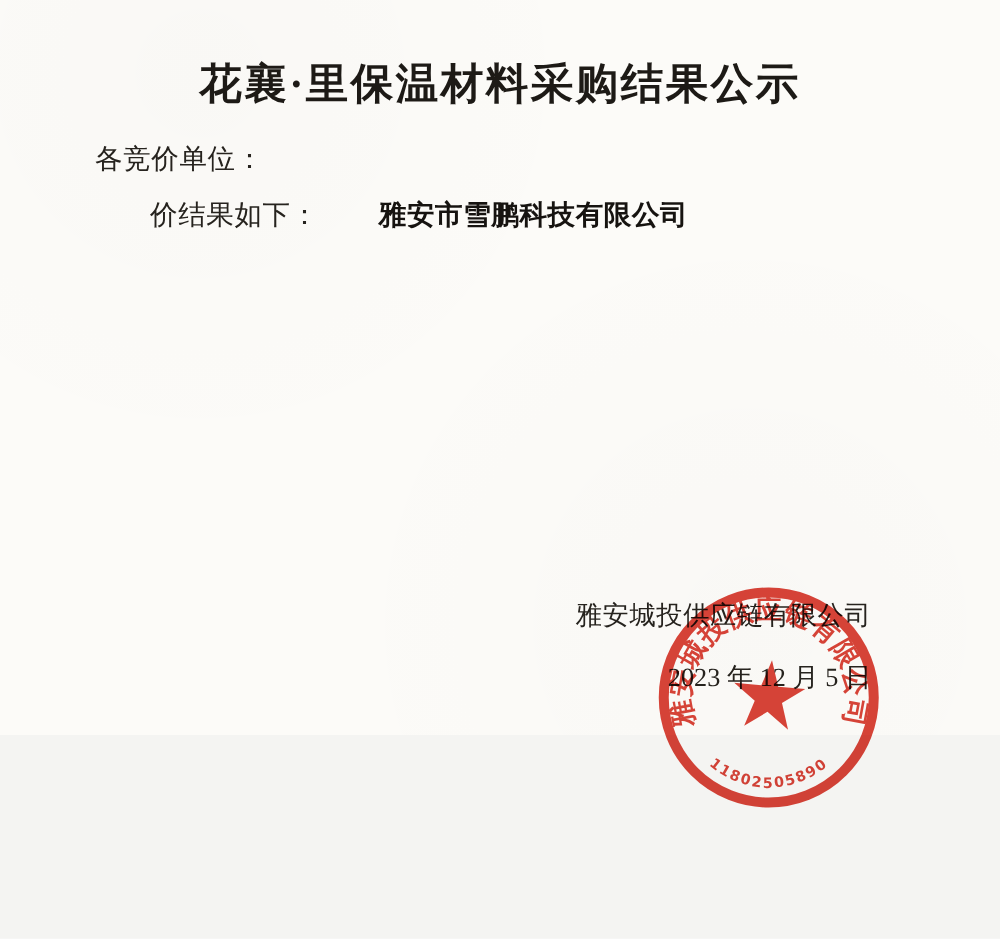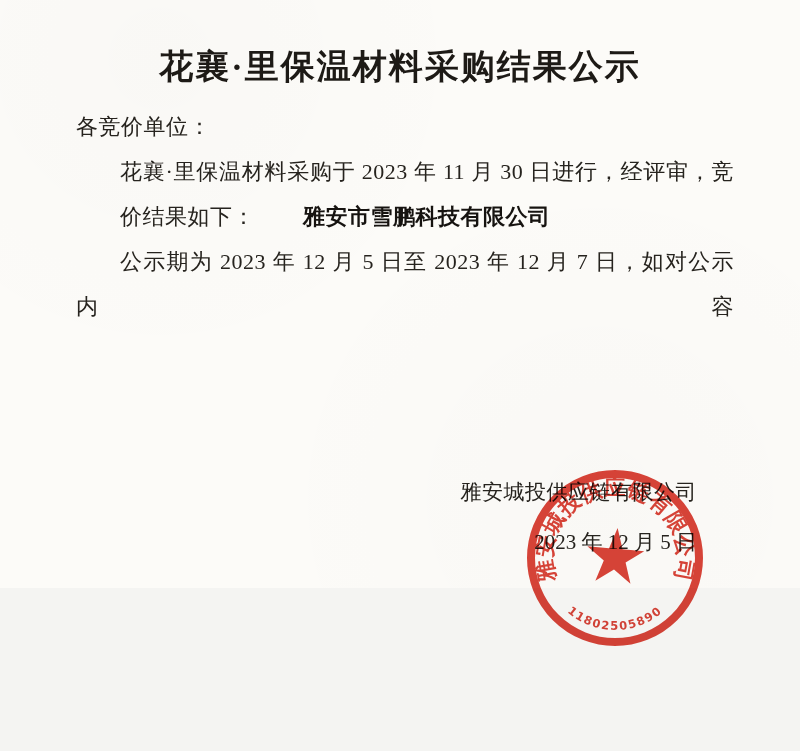--- a/index.html
+++ b/index.html
@@ -82,23 +82,21 @@
 </style>
 </head>
 <body>
 
 <div class="page">
 
   <h1 class="title">花襄·里保温材料采购结果公示</h1>
 
   <div class="body-block">
     <p class="line">各竞价单位：</p>
-    <p class="line indent j">花襄·里保温材料采购于 2023 年 11 月 30 日进行，经评审，竞</p>
     <p class="line indent"><span>价结果如下：</span><span class="winner-name">雅安市雪鹏科技有限公司</span></p>
-    <p class="line indent j">公示期为 2023 年 12 月 5 日至 2023 年 12 月 7 日，如对公示内容</p>
   </div>
 
   <div class="signature-block">
     <p class="sig-company">雅安城投供应链有限公司</p>
     <p class="sig-date">2023 年 12 月 5 日</p>
   </div>
 
   <div class="seal">
     <svg viewBox="-100 -100 200 200" width="200" height="200">
       <defs>

